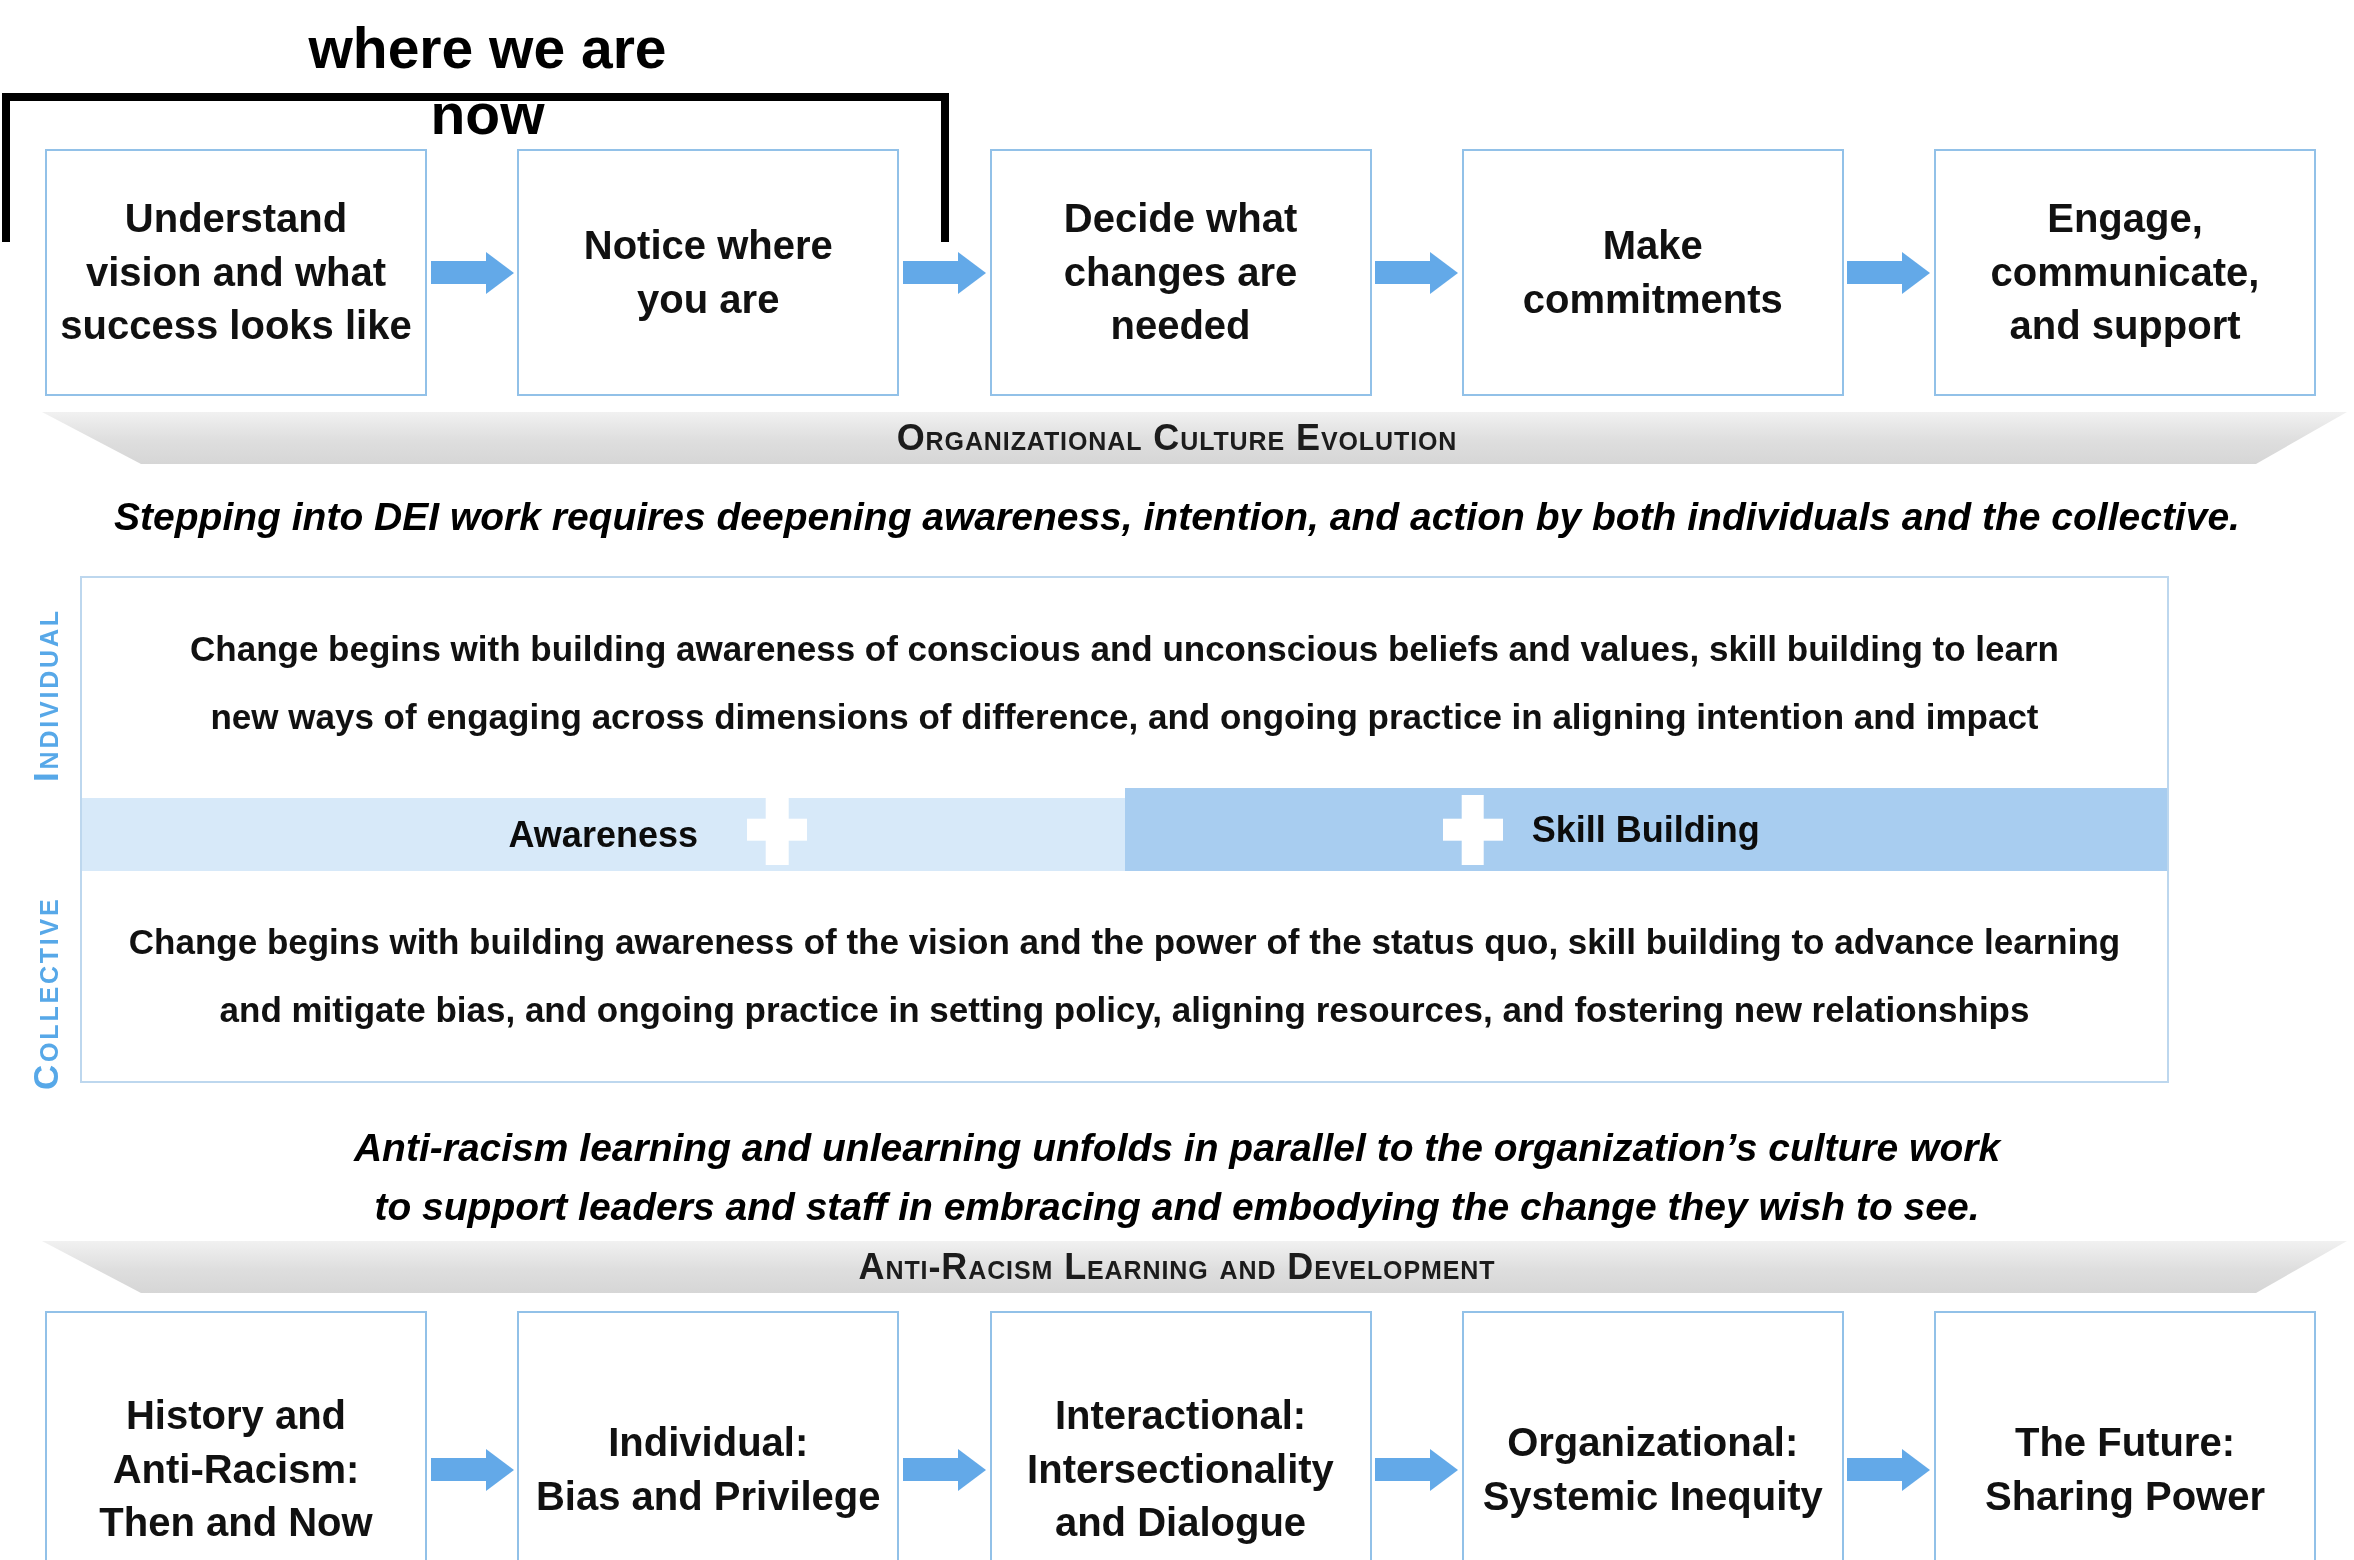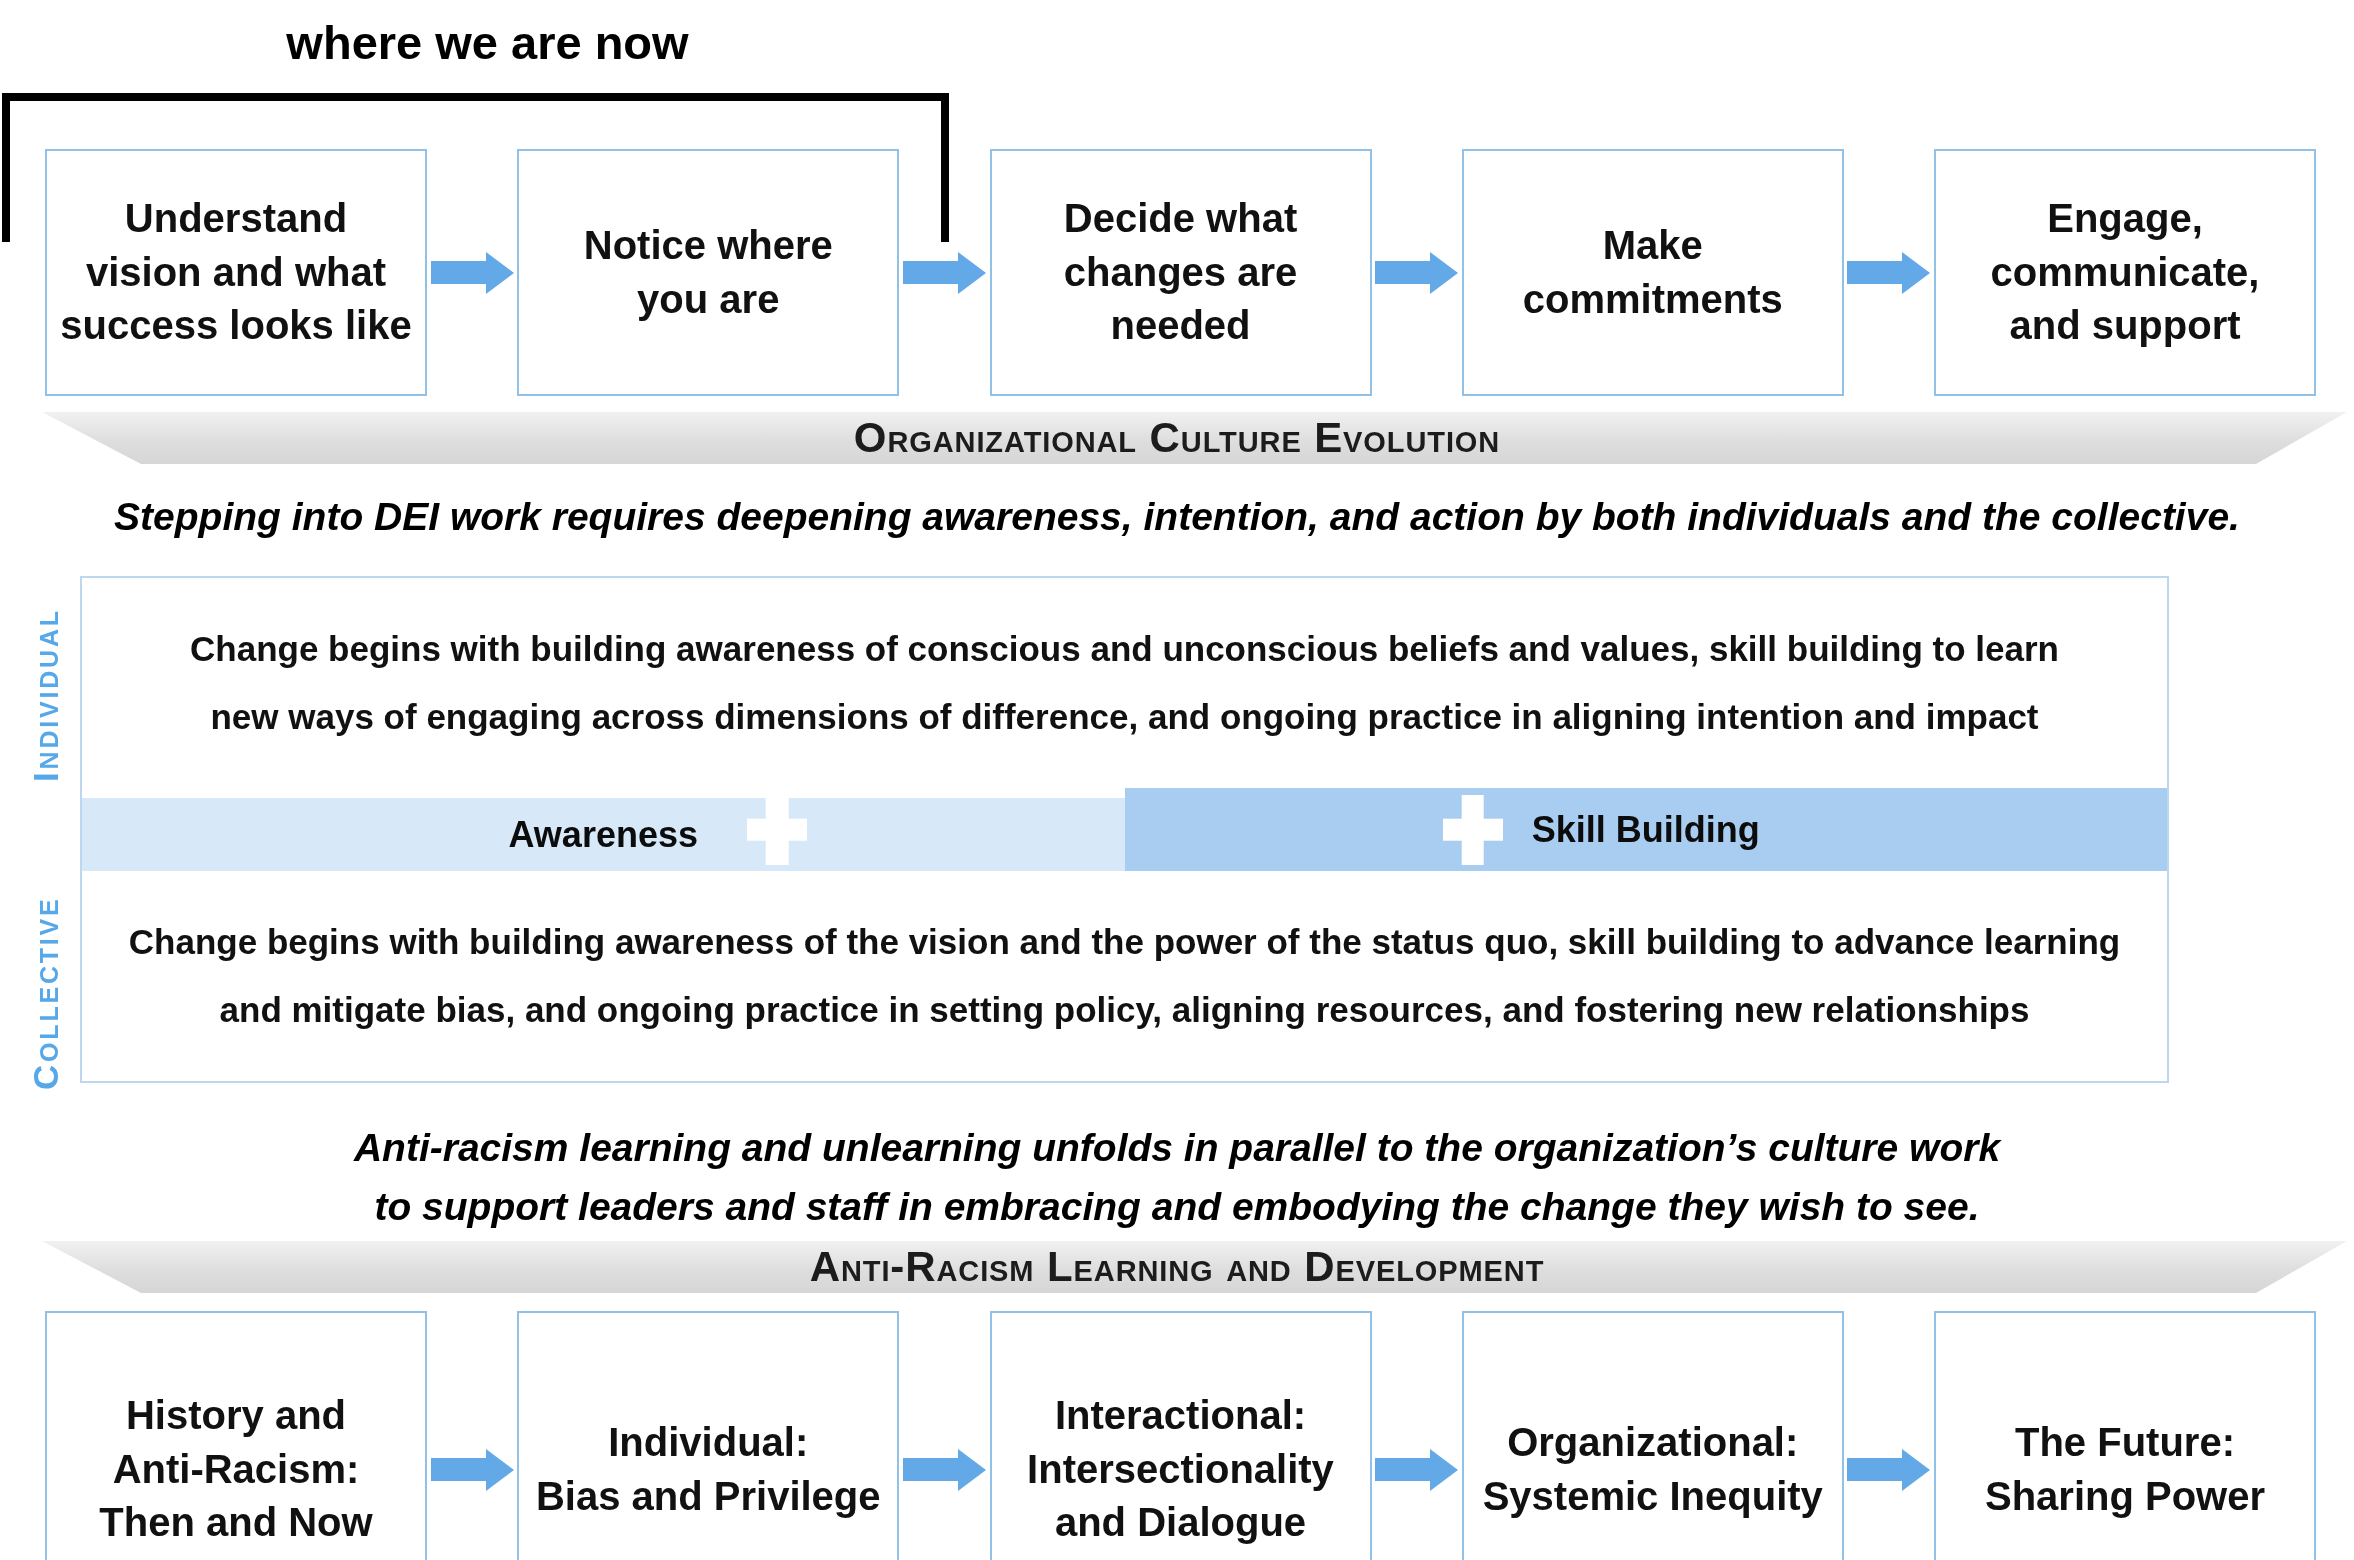--- a/index.html
+++ b/index.html
@@ -9,21 +9,21 @@
     width:2354px; height:1560px;
     position:relative;
     overflow:hidden;
     color:#111;
   }
   .stage { position:absolute; inset:0; width:2354px; height:1560px; }
 
   
   .now-label{
     position:absolute; top:15px; left:271px; width:433px;
-    font-size:47px; font-weight:bold; color:#000; text-align:center;
+    font-size:57px; font-weight:bold; color:#000; text-align:center;
   }
   .bracket{
     position:absolute; left:1.9px; top:93px; width:947px; height:149px;
     border-top:8.5px solid #000; border-left:8.5px solid #000; border-right:8.5px solid #000;
   }
 
   
   .flow-row{
     position:absolute; left:45px; width:2271px; height:247px;
     display:flex; align-items:stretch;
@@ -51,21 +51,21 @@
     border-left:28px solid #63a9e8;
   }
 
   
   .ribbon{
     position:absolute; left:0; width:2354px; height:52px;
     background:linear-gradient(180deg,#f1f1f1 0%,#dedede 55%,#d6d6d6 100%);
     clip-path:polygon(42px 0, 2347px 0, 2256px 100%, 141px 100%);
     display:flex; align-items:center; justify-content:center;
     font-variant:small-caps;
-    font-weight:bold; font-size:42px; letter-spacing:0.9px; color:#1c1c1c;
+    font-weight:bold; font-size:36px; letter-spacing:0.9px; color:#1c1c1c;
   }
   .ribbon.one{ top:412px; }
   .ribbon.two{ top:1241px; }
 
   
   .statement{
     position:absolute; left:0; width:2354px;
     text-align:center; font-style:italic; font-weight:bold;
     font-size:39px; color:#000; white-space:pre-line; line-height:1.5;
   }

